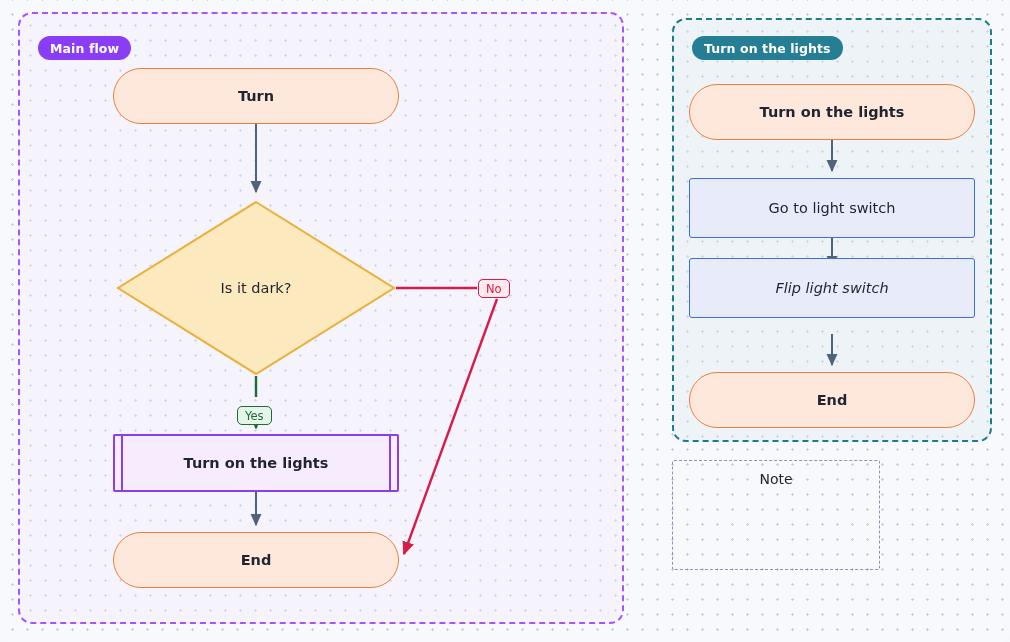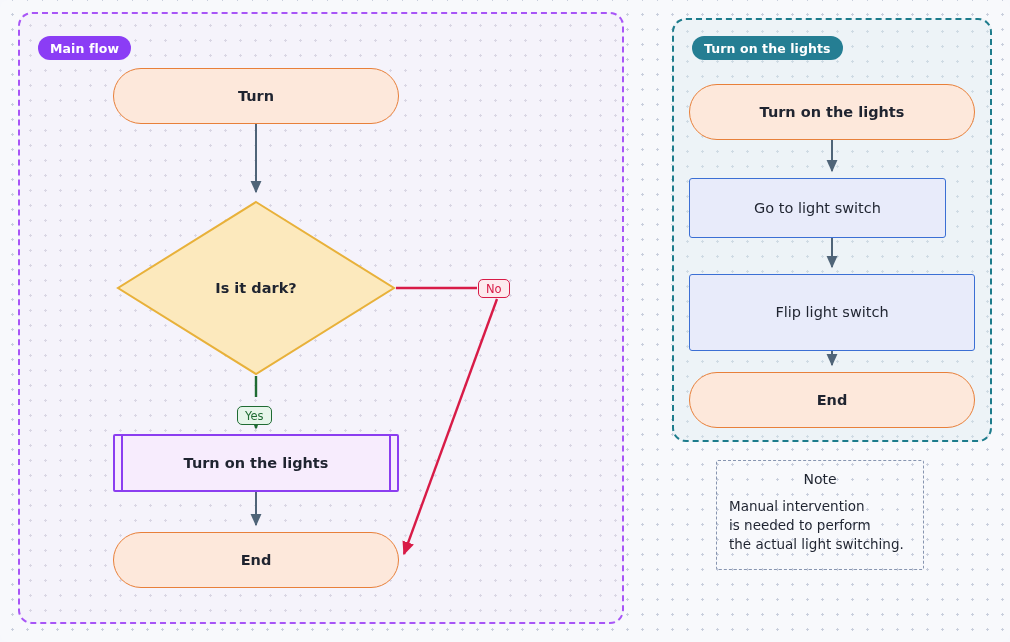--- a/index.html
+++ b/index.html
@@ -122,34 +122,34 @@
     align-items: center;
     justify-content: center;
   }
   .node-decision .diamond-svg {
     position: absolute;
     inset: 0;
   }
   .node-decision .diamond-label {
     position: relative;
     font-size: 14.5px;
-    font-weight: 700;
+    font-weight: 400;
     color: #1f2430;
   }
 
   
   #node-start      { left: 113px; top: 68px;  width: 286px; height: 56px; }
   #node-decision   { left: 116px; top: 200px; width: 280px; height: 176px; }
   #node-turn-lights{ left: 113px; top: 434px; width: 286px; height: 58px; }
   #node-end        { left: 113px; top: 532px; width: 286px; height: 56px; }
 
   
   #node-sub-start  { left: 689px; top: 84px;  width: 286px; height: 56px; }
-  #node-goto       { left: 689px; top: 178px; width: 257px; height: 60px; }
-  #node-flip       { left: 689px; top: 274px; width: 286px; height: 77px; }
+  #node-goto       { left: 689px; top: 178px; width: 286px; height: 60px; }
+  #node-flip       { left: 689px; top: 258px; width: 286px; height: 60px; font-style: italic; }
   #node-sub-end    { left: 689px; top: 372px; width: 286px; height: 56px; }
 
   
   #edges {
     position: absolute;
     left: 0; top: 0;
     width: 1010px; height: 642px;
     pointer-events: none;
   }
 
@@ -183,21 +183,20 @@
   
   #note-box {
     position: absolute;
     left: 672px; top: 460px;
     width: 208px; height: 110px;
     box-sizing: border-box;
     border: 1.6px dashed #8795b0;
     border-radius: 2px;
     background: transparent;
     padding: 10px 0 0 0;
-    margin-left: 44px;
   }
   #note-title {
     text-align: center;
     font-size: 14px;
     font-weight: 400;
     color: #1f2430;
     margin-bottom: 10px;
   }
   #note-body {
     padding-left: 12px;
@@ -283,20 +282,15 @@
   <div class="node node-process" id="node-flip">
     <span>Flip light switch</span>
   </div>
 
   <div class="node node-terminal" id="node-sub-end">
     <span>End</span>
   </div>
 
   <div id="note-box">
     <div id="note-title">Note</div>
-    <div id="note-body">
-      <div>Manual intervention</div>
-      <div>is needed to perform</div>
-      <div>the actual light switching.</div>
-    </div>
   </div>
 
 </div>
 
 </body></html>

